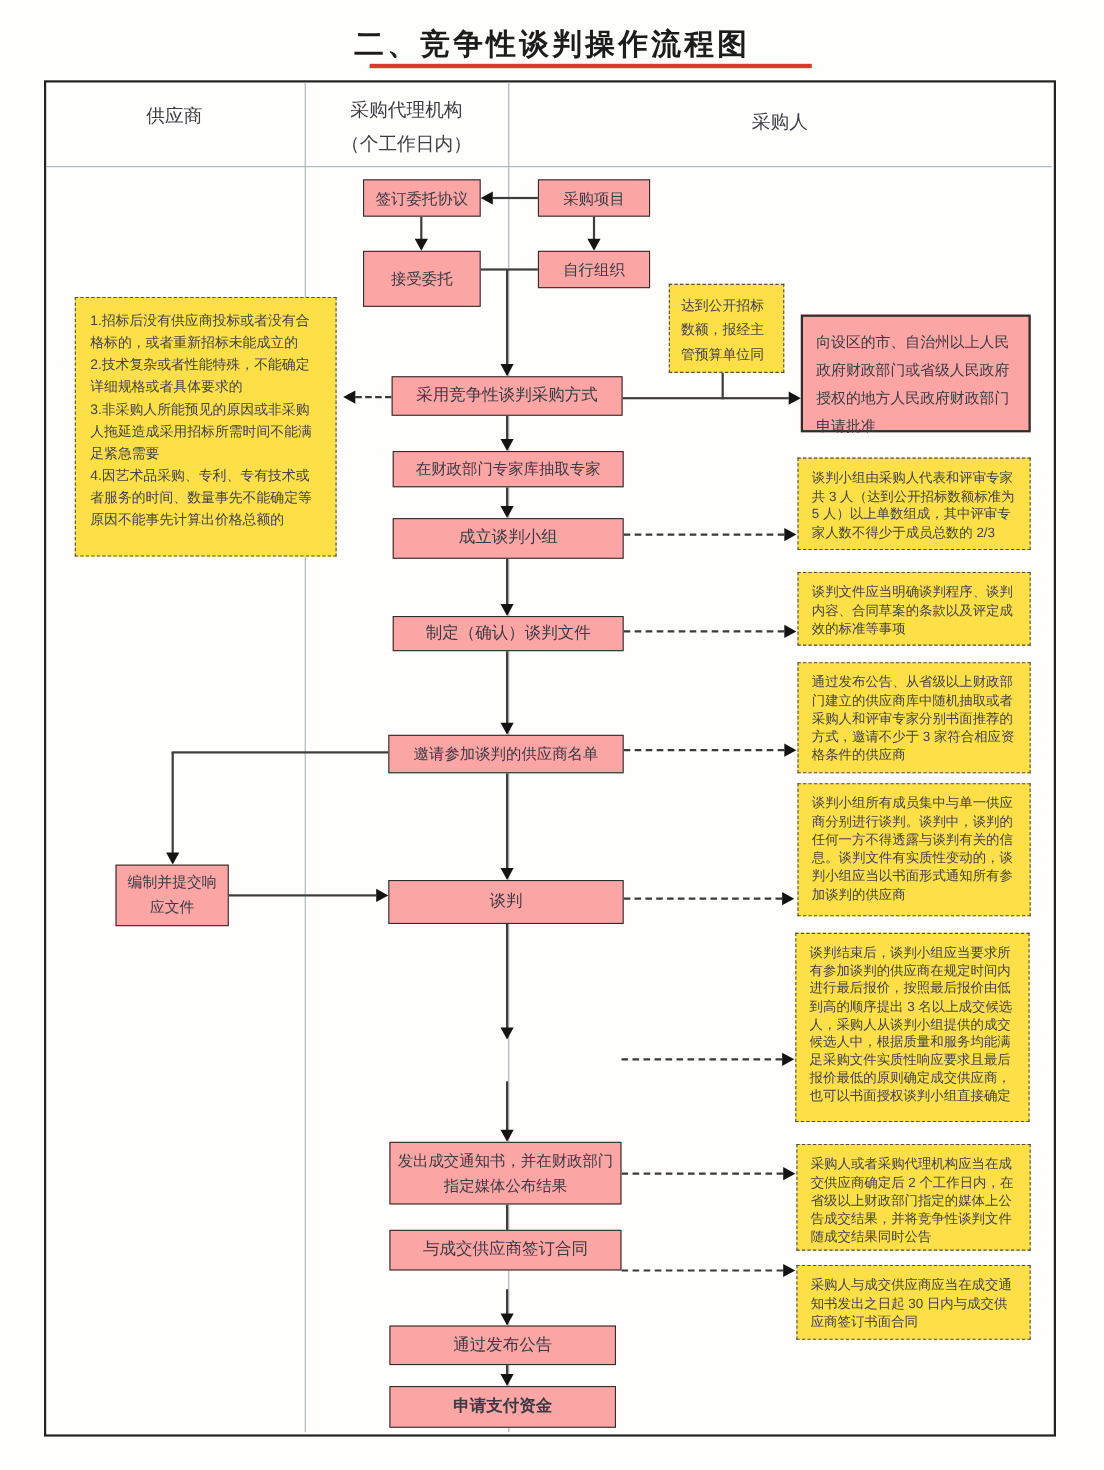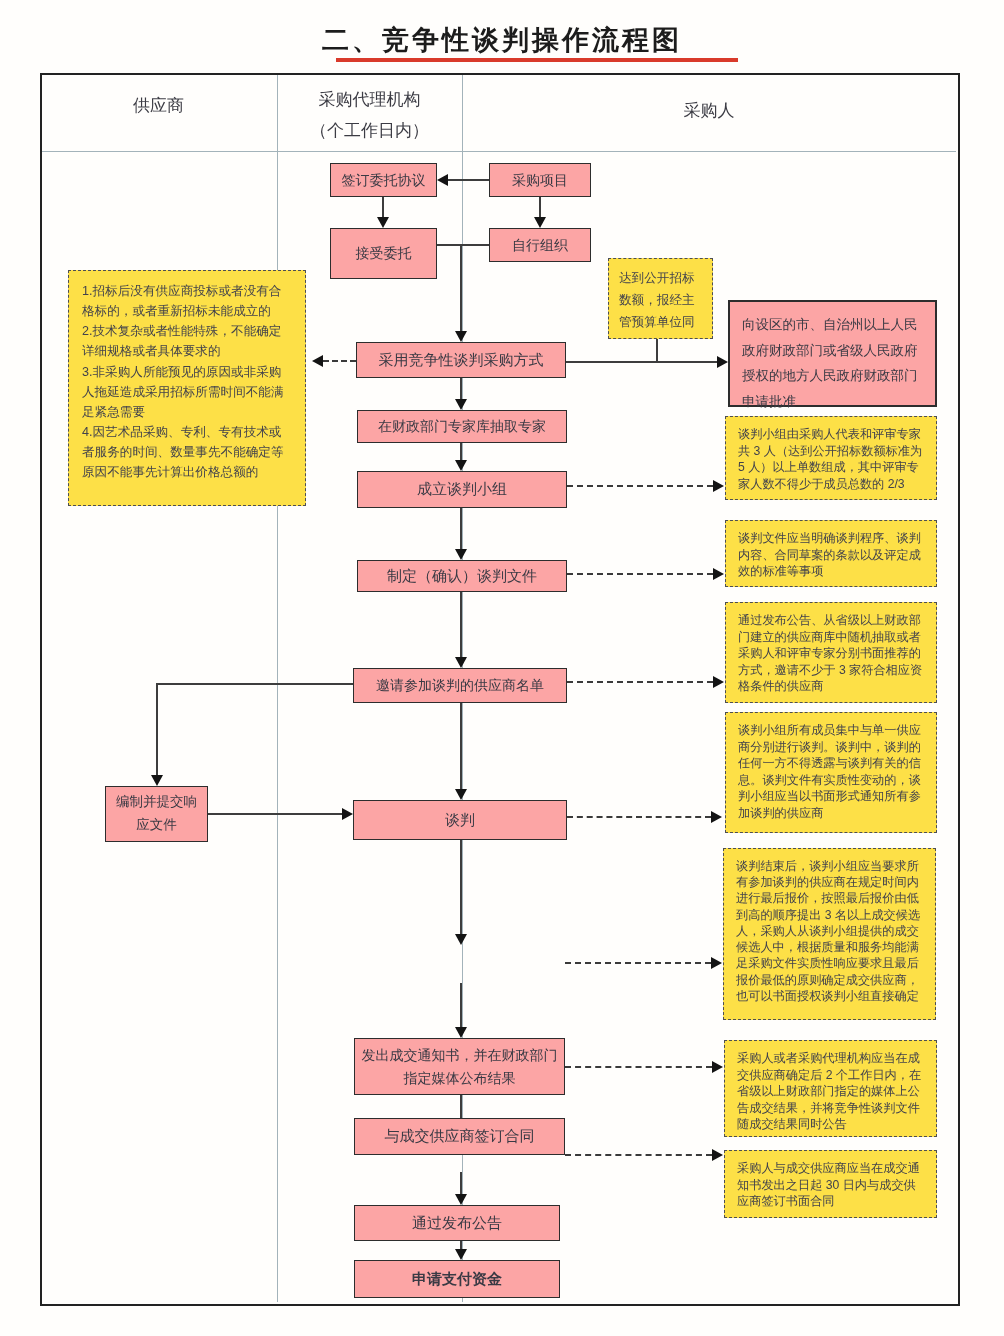--- a/index.html
+++ b/index.html
@@ -63,21 +63,21 @@
   <div class="box" style="left:357px;top:560px;width:210px;height:32px;">制定（确认）谈判文件</div>
   <div class="box small" style="left:353px;top:668px;width:214px;height:35px;">邀请参加谈判的供应商名单</div>
   <div class="box" style="left:353px;top:800px;width:214px;height:40px;">谈判</div>
   <div class="box small" style="left:354px;top:1038px;width:211px;height:57px;line-height:1.6;">发出成交通知书，并在财政部门指定媒体公布结果</div>
   <div class="box" style="left:354px;top:1118px;width:211px;height:37px;">与成交供应商签订合同</div>
   <div class="box" style="left:354px;top:1205px;width:206px;height:36px;">通过发布公告</div>
   <div class="box" style="left:354px;top:1260px;width:206px;height:38px;font-weight:bold;">申请支付资金</div>
 
   <div class="box small" style="left:105px;top:786px;width:103px;height:56px;line-height:1.7;font-size:13.5px;">编制并提交响应文件</div>
 
-  <div class="box left-align" style="left:728px;top:300px;width:209px;height:107px;">向设区的市、自治州以上人民政府财政部门或省级人民政府授权的地方人民政府财政部门申请批准</div>
+  <div class="box left-align" style="left:728px;top:286px;width:209px;height:107px;">向设区的市、自治州以上人民政府财政部门或省级人民政府授权的地方人民政府财政部门申请批准</div>
 
   <div class="dashed list" style="left:68px;top:270px;width:238px;height:236px;">
     <div>1.招标后没有供应商投标或者没有合格标的，或者重新招标未能成立的</div>
     <div>2.技术复杂或者性能特殊，不能确定详细规格或者具体要求的</div>
     <div>3.非采购人所能预见的原因或非采购人拖延造成采用招标所需时间不能满足紧急需要</div>
     <div>4.因艺术品采购、专利、专有技术或者服务的时间、数量事先不能确定等原因不能事先计算出价格总额的</div>
   </div>
   <div class="dashed" style="left:608px;top:258px;width:105px;height:81px;font-size:12.6px;line-height:1.75;padding:8px 10px;">达到公开招标数额，报经主管预算单位同</div>
   <div class="dashed" style="left:725px;top:416px;width:212px;height:84px;">谈判小组由采购人代表和评审专家共 3 人（达到公开招标数额标准为 5 人）以上单数组成，其中评审专家人数不得少于成员总数的 2/3</div>
   <div class="dashed" style="left:725px;top:520px;width:212px;height:67px;">谈判文件应当明确谈判程序、谈判内容、合同草案的条款以及评定成效的标准等事项</div>

